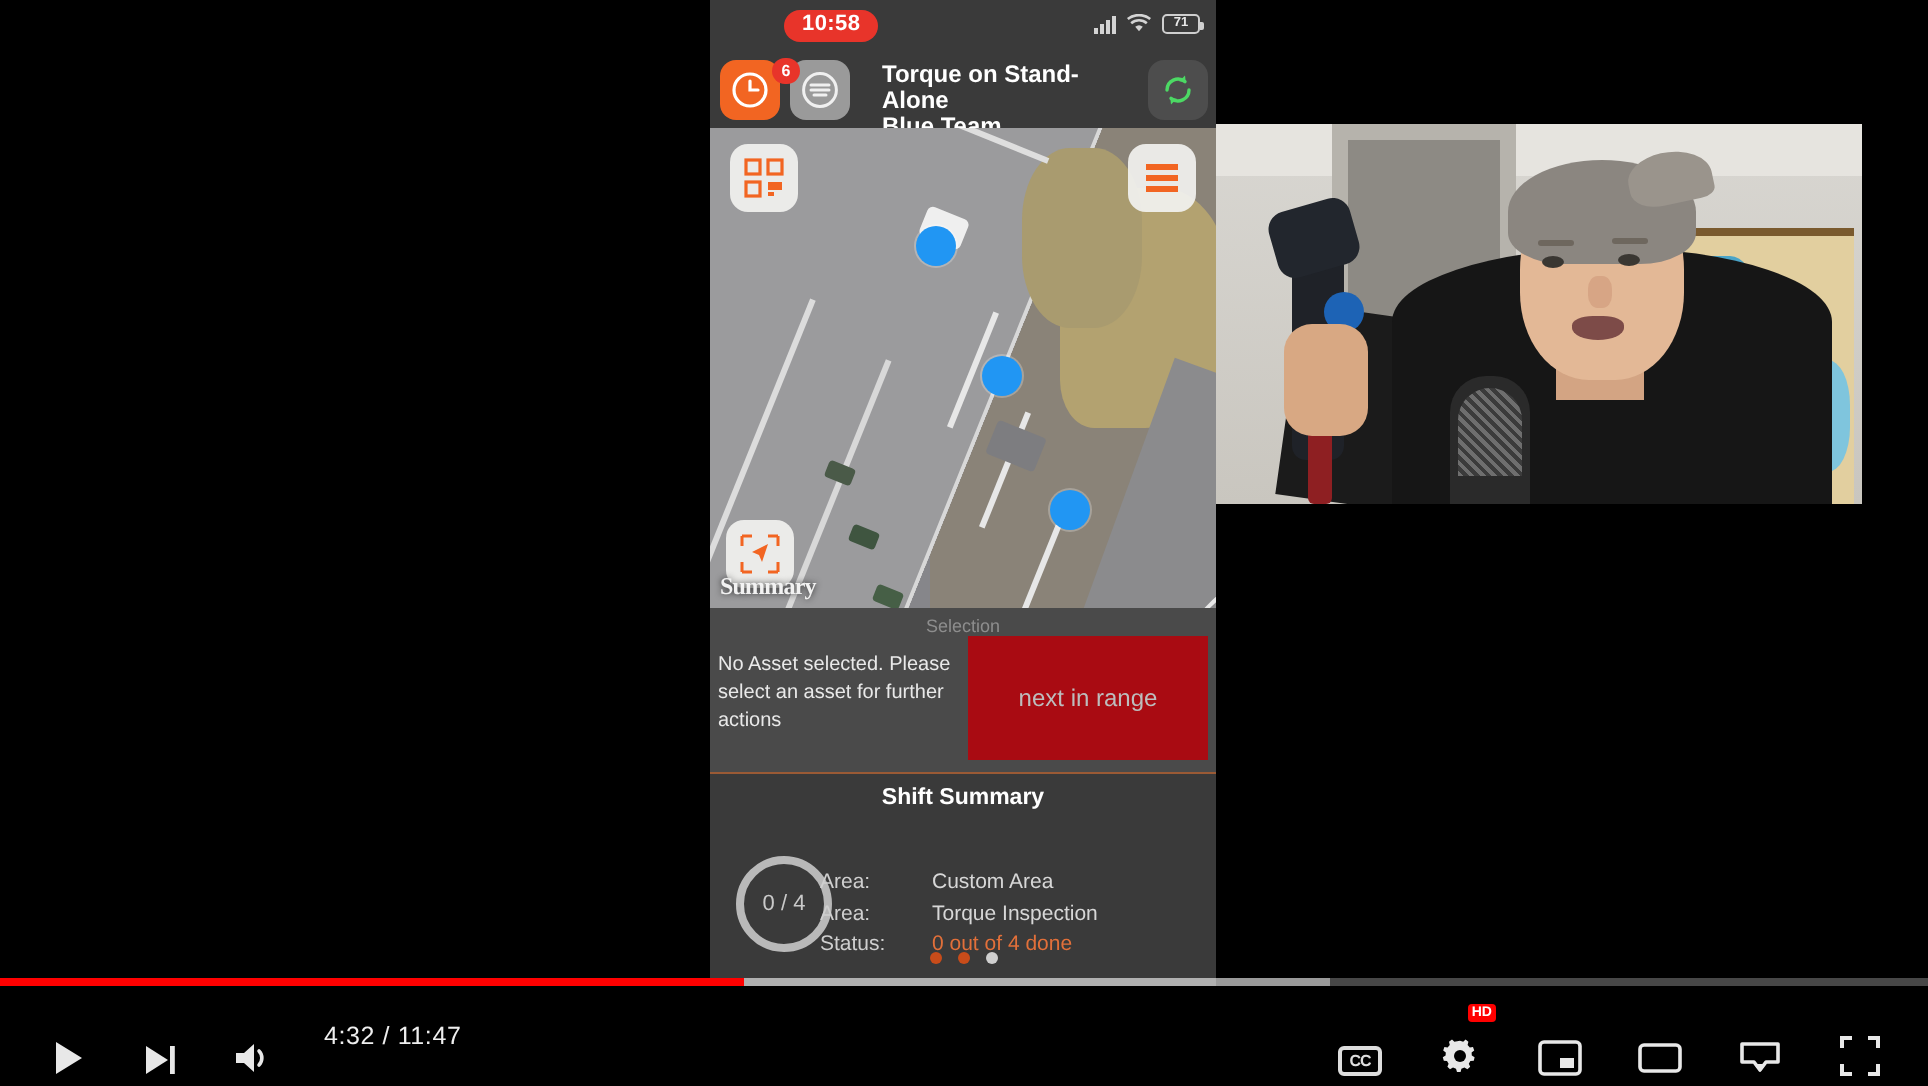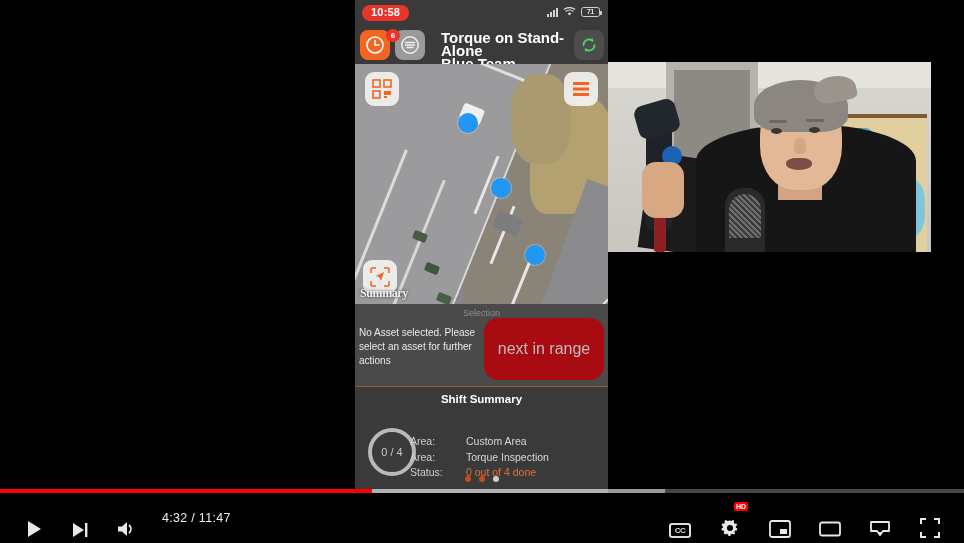--- a/index.html
+++ b/index.html
@@ -7,21 +7,21 @@
               font-family:"Liberation Sans", sans-serif; }
 
   #stage { position:relative; width:964px; height:543px; background:#000; }
 
   
   .phone { position:absolute; left:355px; top:0; width:253px; height:543px;
            background:#2e2e2e; overflow:hidden; }
 
   
   .statusbar { position:relative; height:26px; background:#3a3a3a; }
-  .clock-pill { position:absolute; left:7px; top:5px; background:#e8342a;
+  .clock-pill { position:absolute; left:37px; top:5px; background:#e8342a;
                 color:#fff; font-size:11px; font-weight:bold; border-radius:9px;
                 padding:2px 9px 3px; line-height:1; letter-spacing:.2px; }
   .status-right { position:absolute; right:8px; top:7px; display:flex;
                   align-items:center; gap:5px; }
   .sig { display:flex; align-items:flex-end; gap:1px; height:9px; }
   .sig i { width:2px; background:#d4d4d4; display:block; }
   .sig i:nth-child(1){height:3px}.sig i:nth-child(2){height:5px}
   .sig i:nth-child(3){height:7px}.sig i:nth-child(4){height:9px}
   .batt { width:19px; height:10px; border:1px solid #cfcfcf; border-radius:2.5px;
           position:relative; display:flex; align-items:center; justify-content:center; }
@@ -33,21 +33,21 @@
   .appbar { position:relative; height:38px; background:#3a3a3a; }
   .hdr-icon { position:absolute; top:4px; width:30px; height:30px; border-radius:8px;
               display:flex; align-items:center; justify-content:center; }
   .ic-clock { left:5px; background:#f26522; }
   .ic-list  { left:40px; background:#9a9a9a; }
   .badge { position:absolute; left:26px; top:-1px; background:#e8342a; color:#fff;
            font-size:8px; font-weight:bold; border-radius:7px; min-width:14px;
            height:13px; display:flex; align-items:center; justify-content:center;
            padding:0 3px; z-index:3; }
   .hdr-title { position:absolute; left:86px; top:5px; width:130px; color:#fff;
-               font-size:15px; font-weight:bold; line-height:13px; }
+               font-size:12px; font-weight:bold; line-height:13px; }
   .ic-refresh { right:4px; background:#4d4d4d; }
 
   
   .map { position:relative; height:240px; overflow:hidden;
          background:#8a8378; }
   .map-bg { position:absolute; inset:-40px -40px; }
   .asphalt { position:absolute; background:#8e8e90; }
   .grass   { position:absolute; background:#a99b6f; }
   .lot { position:absolute; left:-10px; top:-30px; width:200px; height:330px;
          background:#9b9b9d; transform:rotate(22deg); transform-origin:50% 50%;
@@ -70,22 +70,22 @@
            font-weight:bold; text-shadow:0 0 3px rgba(0,0,0,.8);
            font-family:"Liberation Serif", serif; letter-spacing:-.4px; }
 
   
   .sel-wrap { position:relative; background:#4a4a4a; height:82px; }
   .sel-label { position:absolute; left:0; right:0; top:4px; text-align:center;
                color:#8d8d8d; font-size:9px; }
   .sel-text { position:absolute; left:4px; top:22px; width:120px; color:#e9e9e9;
               font-size:10px; line-height:14px; }
   .sel-btn { position:absolute; left:129px; top:14px; width:120px; height:62px;
-             background:#a90b12; border-radius:14px; display:flex; align-items:center;
-             justify-content:center; color:#bdbdbd; font-size:16px; }
+             background:#a90b12; border-radius:0; display:flex; align-items:center;
+             justify-content:center; color:#bdbdbd; font-size:12px; }
 
   
   .divider { height:1px; background:#9a5a35; }
   .shift-title { background:#3a3a3a; text-align:center; color:#fff; font-size:11.5px;
                  font-weight:bold; padding:6px 0 7px; }
   .summary { position:relative; background:#3a3a3a; height:96px; }
   .ring { position:absolute; left:13px; top:16px; width:48px; height:48px;
           border-radius:50%; border:4px solid #b9b9b9; display:flex;
           align-items:center; justify-content:center; color:#c9c9c9; font-size:11px; }
   .rows { position:absolute; left:55px; top:22px; }

